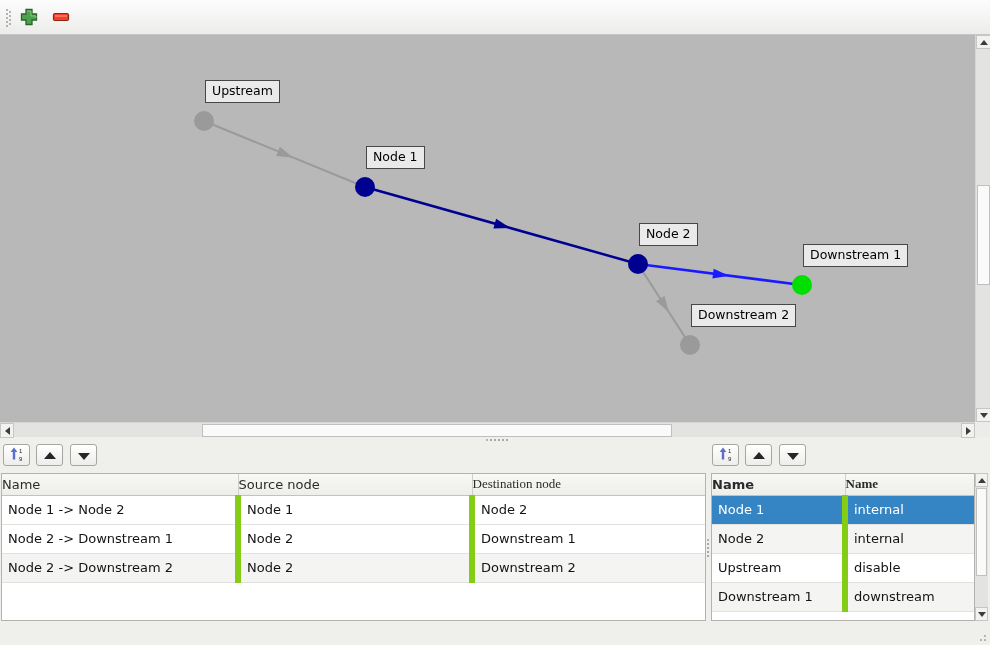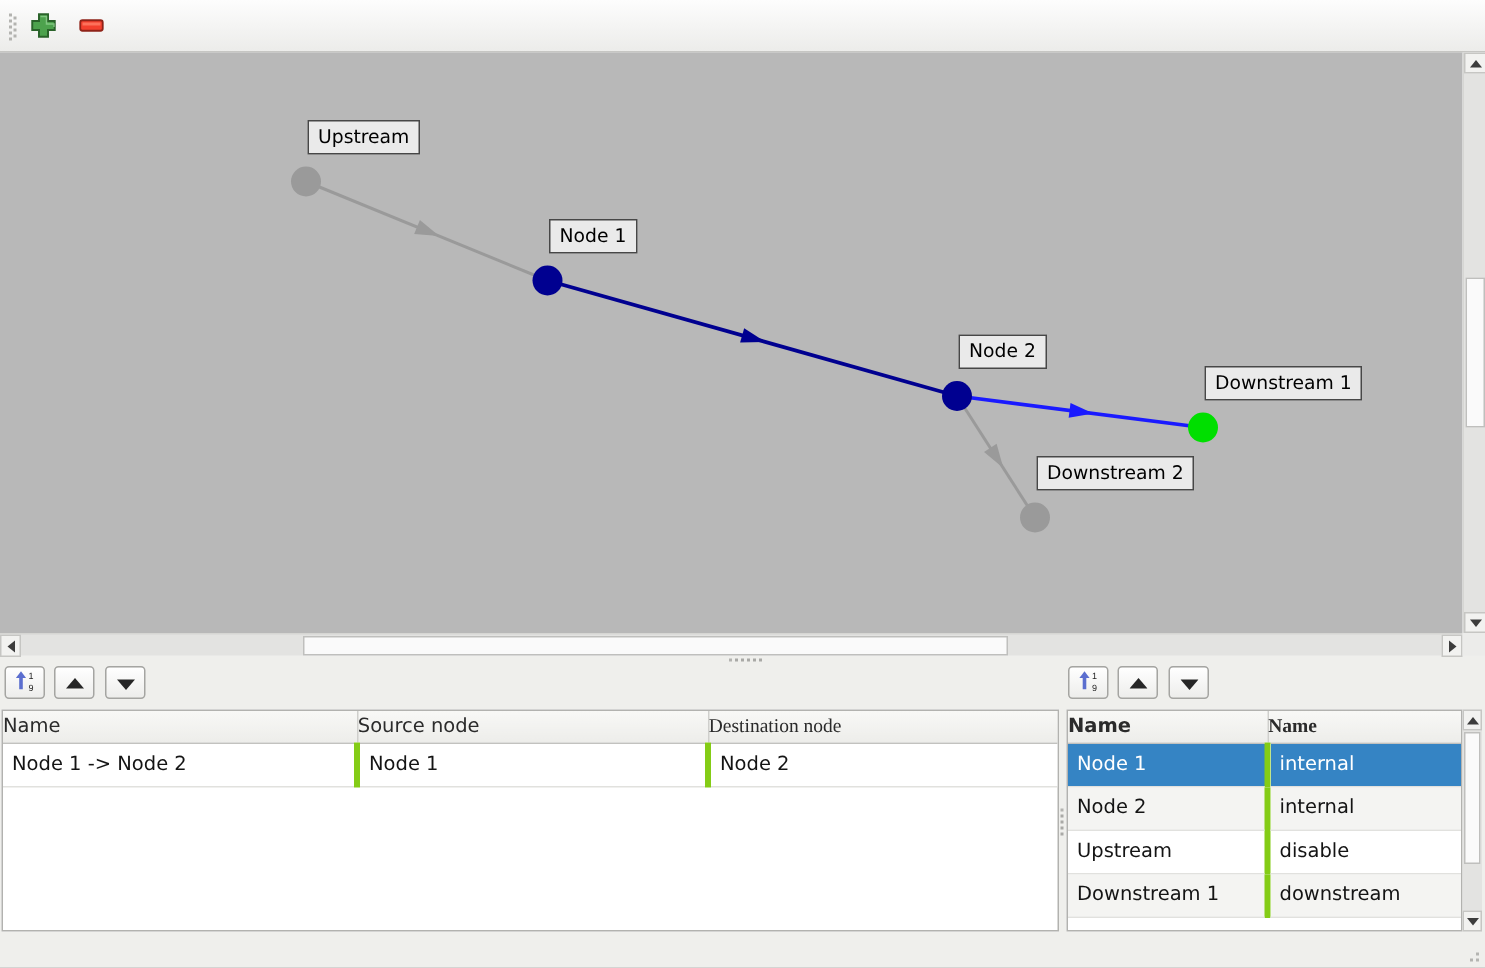--- a/index.html
+++ b/index.html
@@ -56,21 +56,21 @@
     border:1px solid #b2b2af; overflow:hidden; }
   #edges-box { left:1px; width:705px; }
   #nodes-box { left:711px; width:264px; }
   table { border-collapse:collapse; table-layout:fixed; width:100%; }
   th { height:21px; font-weight:normal; text-align:left; color:#2b2b2b; font-size:13px;
     background:linear-gradient(#f8f8f6,#ededea);
     border-right:1px solid #cfcfcc; border-bottom:1px solid #c2c2bf; }
   th:last-child { border-right:none;font-family:Liberation Serif, serif; }
   .bold-headers th { font-weight:bold; }
   td { height:29px; padding:0 2px 0 6px; font-size:13px; white-space:nowrap; overflow:hidden;
-    border-right:4px solid #84cc16; border-bottom:1px solid #e1e1de; background:#ffffff; }
+    border-right:6px solid #84cc16; border-bottom:1px solid #e1e1de; background:#ffffff; }
   td:last-child { border-right:none; }
   tr.alt td { background:#f4f4f2; }
   tr.selected td { background:var(--sel,#3584c4); color:#ffffff; }
 </style>
 </head>
 <body>
 
 <div class="toolbar">
   <div class="grip-dot" id="toolbar-grip"></div>
   <button class="tb-btn" id="add-btn">
@@ -189,20 +189,30 @@
           <th>Source node</th>
           <th>Destination node</th>
         </tr>
       </thead>
     <tbody id="edges-body">
         <tr>
           <td>Node 1 -&gt; Node 2</td>
           <td>Node 1</td>
           <td>Node 2</td>
         </tr>
+        <tr>
+          <td>Node 2 -&gt; Downstream 1</td>
+          <td>Node 2</td>
+          <td>Downstream 1</td>
+        </tr>
+        <tr class="alt">
+          <td>Node 2 -&gt; Downstream 2</td>
+          <td>Node 2</td>
+          <td>Downstream 2</td>
+        </tr>
       </tbody>
   </table>
 </div>
 
 <div id="v-splitter">
   <div class="grip-dot" id="v-splitter-dots" style="position:absolute;"></div>
 </div>
 
 <div class="table-box" id="nodes-box">
   <table class="bold-headers">

